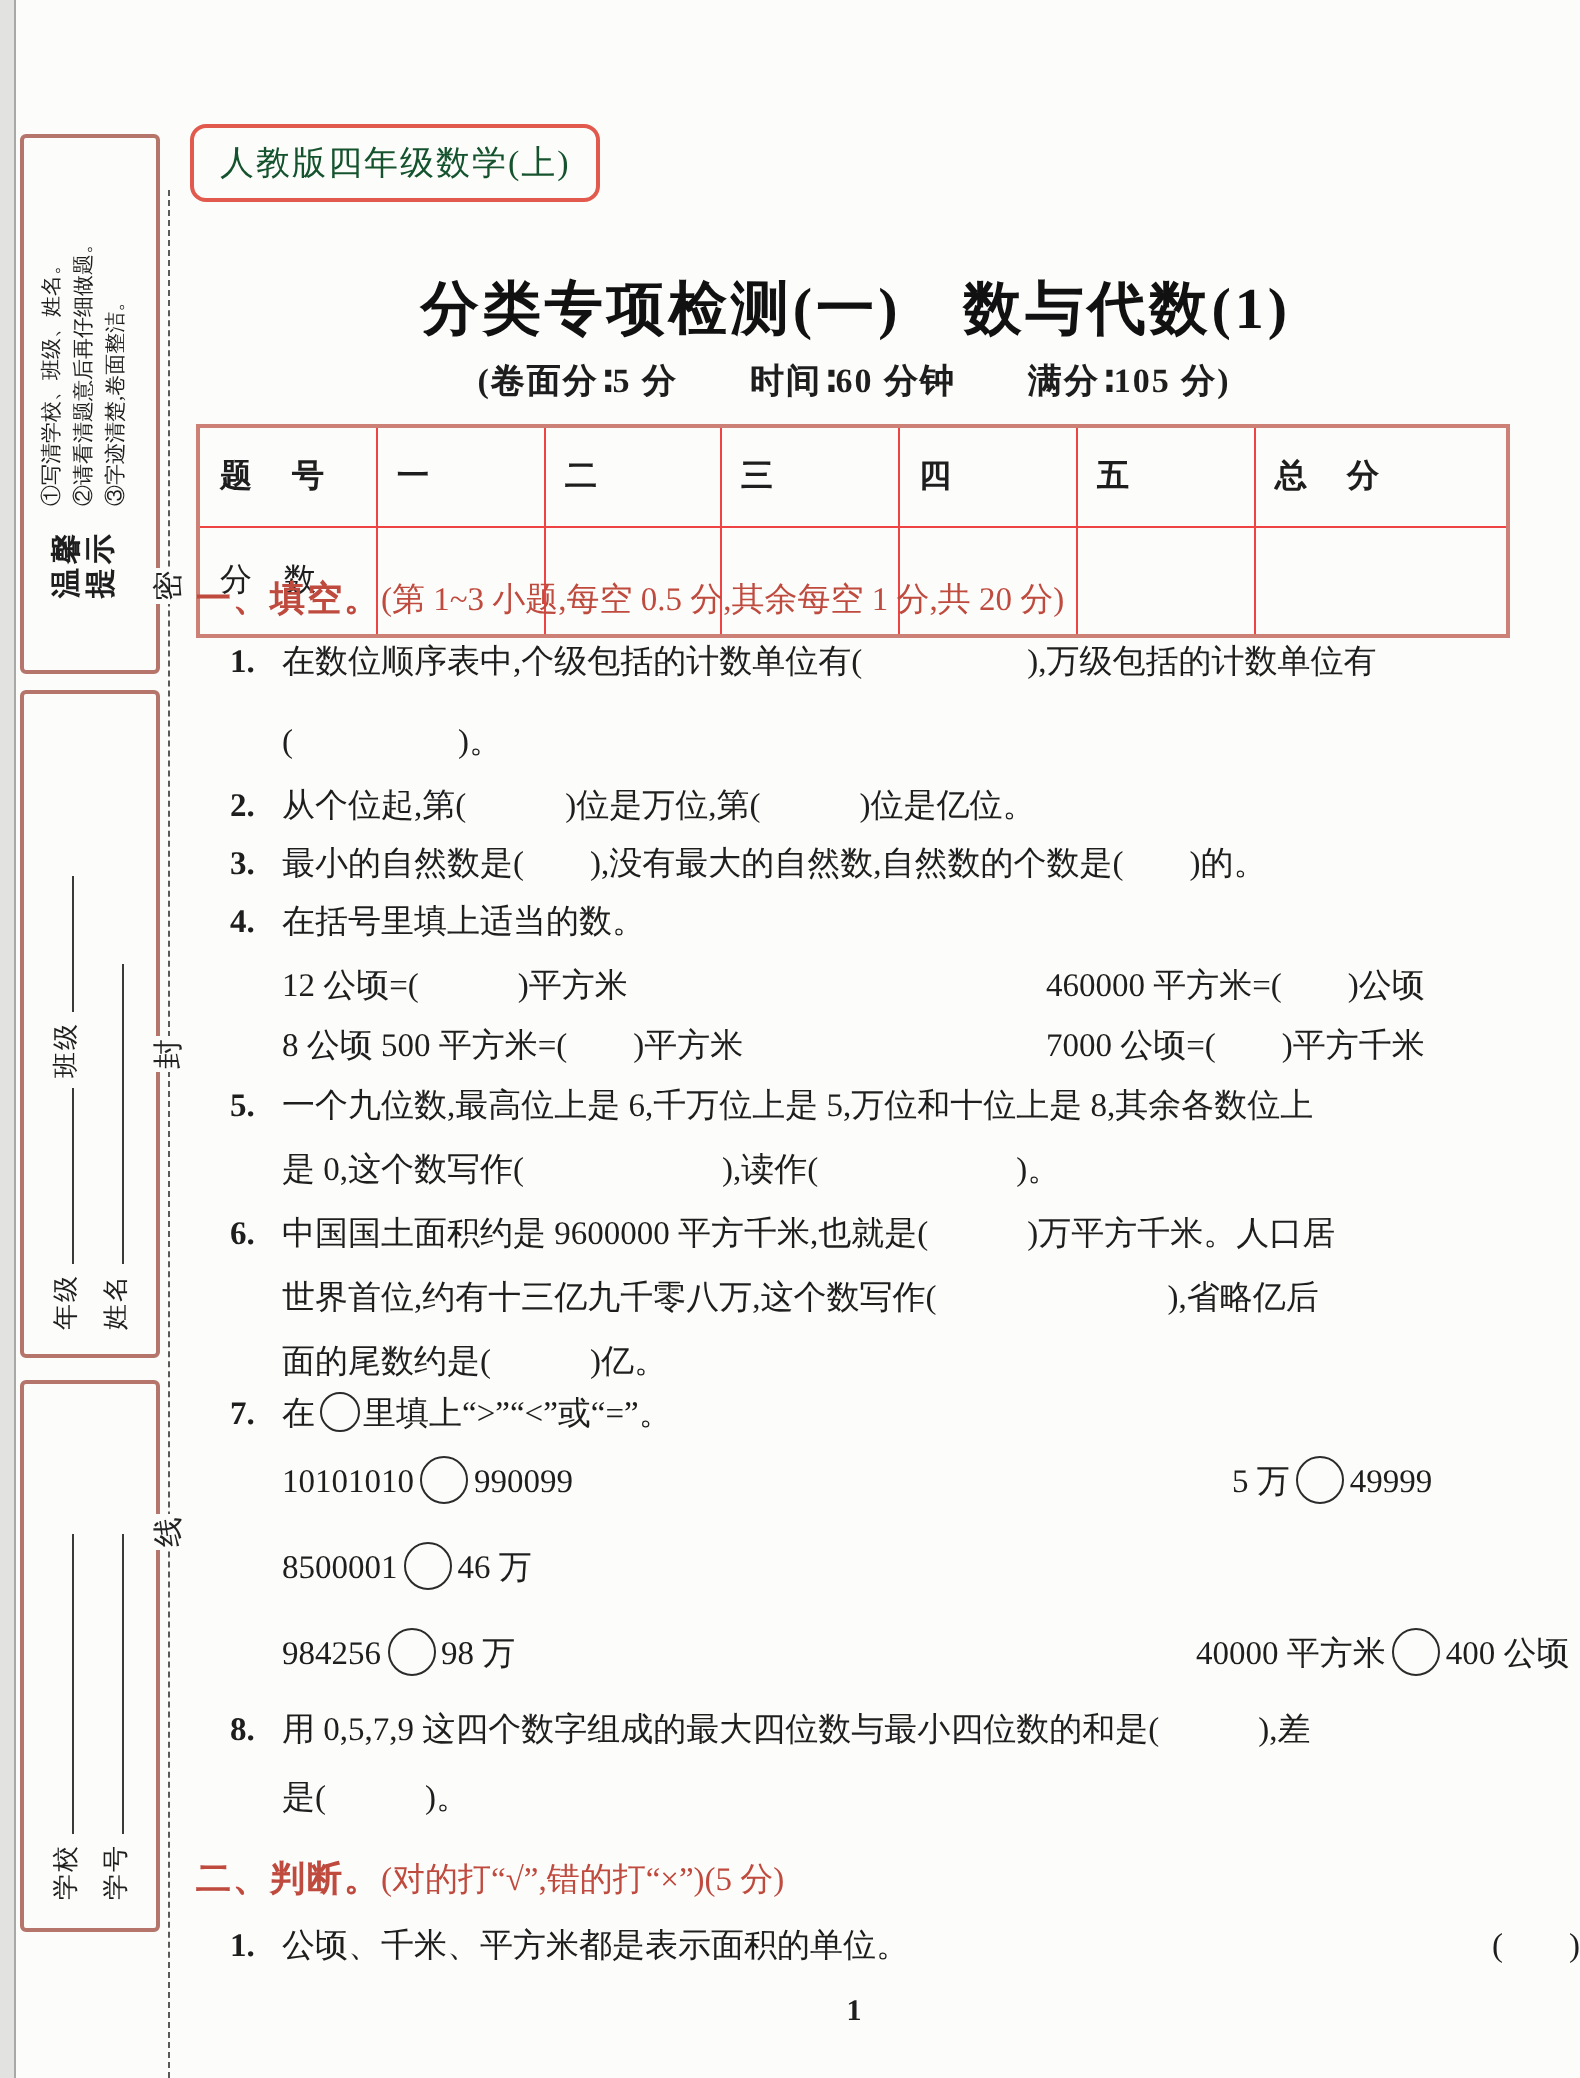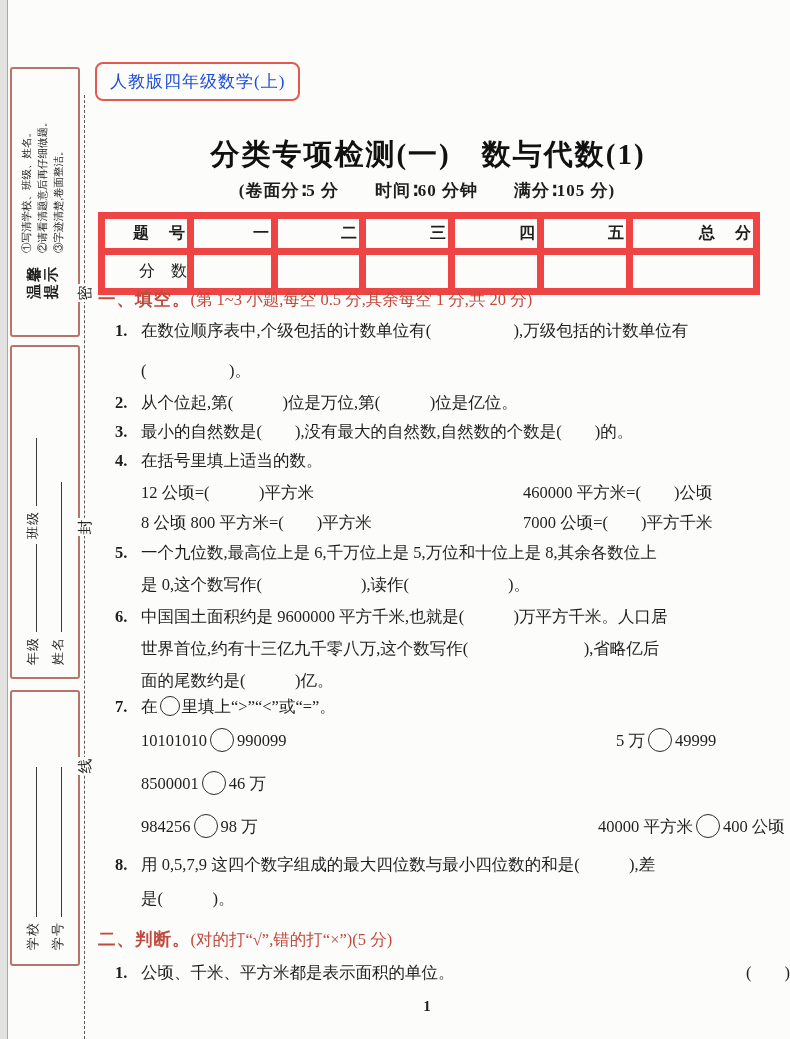--- a/index.html
+++ b/index.html
@@ -24,30 +24,30 @@
   .r2{width:330px;height:66px;padding:8px 0 0 12px;box-sizing:border-box;}
   .r3{width:272px;height:66px;padding:8px 0 0 14px;box-sizing:border-box;}
   .f-line{font-size:13px;line-height:25px;letter-spacing:1px;white-space:nowrap;}
   .bl{display:inline-block;height:0.85em;border-bottom:1px solid #3a3a3a;margin:0 5px;} .w72{width:68px;} .w90{width:88px;} .w150{width:150px;}
   .seal-line{position:absolute;left:84px;top:95px;height:944px;width:0;border-left:1.5px dashed #5a5a58;}
   .seal-char{position:absolute;left:76px;width:18px;text-align:center;transform:rotate(-90deg);
     font-size:15px;line-height:1.2;background:#fcfcfa;color:#222;z-index:2;}
 
   
   .badge{position:absolute;left:95px;top:62px;padding:6px 13px;border:2.5px solid #e25a4d;border-radius:8px;
-    font-size:17px;letter-spacing:1px;color:#1d4ed8;}
+    font-size:17px;letter-spacing:1px;color:#14532d;}
   .title{position:absolute;left:98px;top:134px;width:658px;margin:1px;text-align:center;
     font-size:29px;font-weight:bold;letter-spacing:2px;color:#111;}
   .subtitle{position:absolute;left:98px;top:179px;width:658px;text-align:center;
     font-size:17px;font-weight:600;letter-spacing:1px;}
 
   
   .score-table{position:absolute;left:98px;top:212px;width:655px;border-collapse:collapse;
     border:2px solid #cd8176;table-layout:fixed;}
-  .score-table td{border:7px solid #ef4444;text-align:right;font-size:16px;padding:0;}
+  .score-table td{border:1px solid #ef4444;text-align:left;font-size:16px;padding:10px;}
   .score-table .hrow td{height:29px;font-weight:600;letter-spacing:2px;}
   .score-table .srow td{height:33px;}
 
   
   .content{position:absolute;left:98px;top:0;width:658px;height:1039px;}
   .ln{position:absolute;white-space:nowrap;font-size:16.5px;line-height:22px;}
   .qn{display:inline-block;width:26px;font-weight:bold;}
   .sec{font-size:16.5px;color:#bf4a3e;}
   .sec b{font-size:17.5px;font-weight:bold;letter-spacing:1px;}
   .circle{display:inline-block;width:22px;height:22px;border:1.6px solid #2b2b2b;border-radius:50%;
@@ -134,21 +134,21 @@
 
     <div class="ln" style="top:320px;left:17px"><span class="qn">1.</span><span>在数位顺序表中,个级包括的计数单位有(　　　　　),万级包括的计数单位有</span></div>
     <div class="ln" style="top:360px;left:43px">(　　　　　)。</div>
 
     <div class="ln" style="top:392px;left:17px"><span class="qn">2.</span><span>从个位起,第(　　　)位是万位,第(　　　)位是亿位。</span></div>
 
     <div class="ln" style="top:421px;left:17px"><span class="qn">3.</span><span>最小的自然数是(　　),没有最大的自然数,自然数的个数是(　　)的。</span></div>
 
     <div class="ln" style="top:450px;left:17px"><span class="qn">4.</span><span>在括号里填上适当的数。</span></div>
     <div class="ln" style="top:482px;left:43px;right:0"><span>12 公顷=(　　　)平方米</span><span class="rgt" style="left:342px">460000 平方米=(　　)公顷</span></div>
-    <div class="ln" style="top:512px;left:43px;right:0"><span>8 公顷 800 平方米=(　　)平方米</span><span class="rgt" style="left:342px">7000 公顷=(　　)平方千米</span></div>
+    <div class="ln" style="top:512px;left:43px;right:0"><span>8 公顷 500 平方米=(　　)平方米</span><span class="rgt" style="left:342px">7000 公顷=(　　)平方千米</span></div>
 
     <div class="ln" style="top:542px;left:17px"><span class="qn">5.</span><span>一个九位数,最高位上是 6,千万位上是 5,万位和十位上是 8,其余各数位上</span></div>
     <div class="ln" style="top:574px;left:43px">是 0,这个数写作(　　　　　　),读作(　　　　　　)。</div>
 
     <div class="ln" style="top:606px;left:17px"><span class="qn">6.</span><span>中国国土面积约是 9600000 平方千米,也就是(　　　)万平方千米。人口居</span></div>
     <div class="ln" style="top:638px;left:43px">世界首位,约有十三亿九千零八万,这个数写作(　　　　　　　),省略亿后</div>
     <div class="ln" style="top:670px;left:43px">面的尾数约是(　　　)亿。</div>
 
     <div class="ln" style="top:696px;left:17px"><span class="qn">7.</span><span>在</span><span class="circle small"></span><span>里填上“&gt;”“&lt;”或“=”。</span></div>
 

